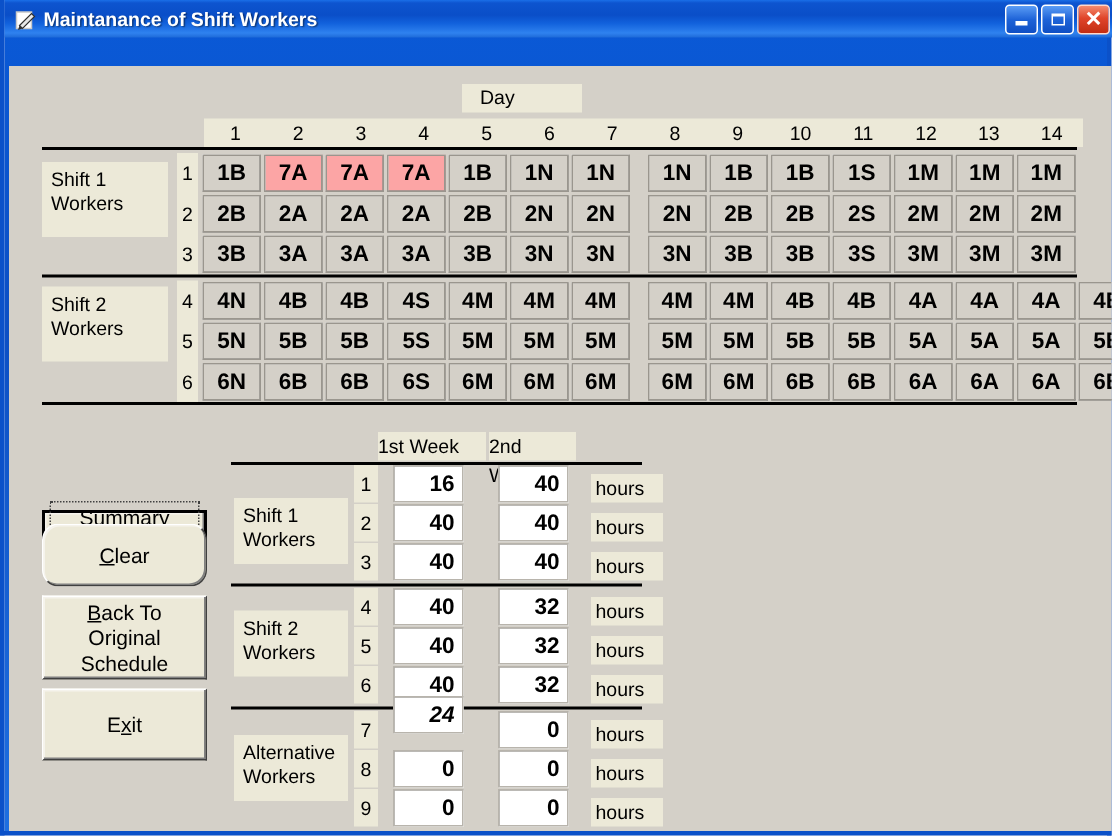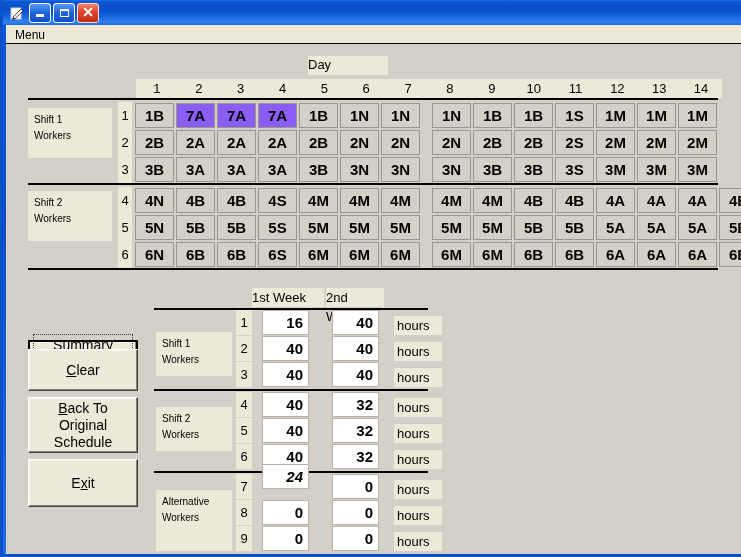--- a/index.html
+++ b/index.html
@@ -128,21 +128,21 @@
 
   
   .day-label {
     position: absolute;
     left: 302px; top: 56px;
     width: 80px; height: 19px;
     background: #ece9d8;
     font-size: 13px;
     color: #000;
     text-align: left;
-    padding-left: 0;
+    padding-left: 12px;
     box-sizing: border-box;
     line-height: 18px;
   }
   .day-numbers {
     position: absolute;
     left: 130px; top: 79px;
     width: 586px; height: 19px;
     background: #ece9d8;
     display: flex;
   }
@@ -158,21 +158,21 @@
     left: 22px;
     width: 690px;
     height: 2px;
     background: #000000;
   }
 
   
   .group-label {
     position: absolute;
     background: #ece9d8;
-    font-size: 10px;
+    font-size: 13px;
     color: #000;
     padding: 4px 6px;
     box-sizing: border-box;
     line-height: 16px;
   }
   .rownum-col {
     position: absolute;
     width: 14px;
     background: #ece9d8;
     display: flex;
@@ -213,21 +213,21 @@
     font-size: 15px;
     font-weight: bold;
     color: #000;
     display: flex;
     align-items: center;
     justify-content: center;
     margin: 1px 1px;
     cursor: default;
   }
   .cell.hl {
-    background: #8b5cf6;
+    background: #fca5a5;
   }
   .week-gap { width: 10px; }
 
   
   .btn {
     position: absolute;
     box-sizing: border-box;
     background: #ece9d8;
     border-top: 1px solid #ffffff;
     border-left: 1px solid #ffffff;
@@ -320,36 +320,34 @@
 <div class="window">
 
   <div class="titlebar">
     <span class="title-icon">
       <svg width="16" height="16" viewBox="0 0 16 16">
         <rect x="2" y="3" width="10" height="11" fill="#ffffff" stroke="#c8c8c8"></rect>
         <path d="M4 12 L12 4 L14 6 L6 14 Z" fill="#e8e8e8" stroke="#303030" stroke-width="0.8"></path>
         <path d="M4 12 L3 15 L6 14 Z" fill="#303030"></path>
       </svg>
     </span>
+    <span class="title-text">Maintanance of Shift Workers</span>
     <span class="title-buttons">
       <span class="tb-btn tb-min">
           <span class="glyph"></span>
         </span>
       <span class="tb-btn tb-max">
           <span class="glyph"></span>
         </span>
       <span class="tb-btn tb-close">
           <span class="glyph">✕</span>
         </span>
     </span>
   </div>
 
-  <div class="menubar">
-    <span class="menu-item">Menu</span>
-  </div>
 
   <div class="client">
 
     <div id="client-content">
         <div class="day-label" style="top:12px;left:302px">Day</div>
         <div class="day-numbers" style="top:35px;left:130px">
           <div class="day-num">1</div>
           <div class="day-num">2</div>
           <div class="day-num">3</div>
           <div class="day-num">4</div>
@@ -500,21 +498,21 @@
               <div class="cell">6A</div>
               <div class="cell">6B</div>
             </div>
           </div>
         </div>
         <div class="hdr-rule" style="top:139px"></div>
         <div class="hdr-rule" style="top:224px"></div>
         <div class="btn default" style="left:22px;top:252px;width:110px;height:28px;margin-top:44px;">
           <div class="inner"><span><u>S</u>ummary</span><br><span>Report</span></div>
         </div>
-        <div class="btn" style="left:22px;top:305px;width:110px;height:42px;">
+        <div class="btn" style="left:22px;top:305px;width:110px;height:42px;border-radius:11px;">
           <div class="inner"><span><u>C</u>lear</span></div>
         </div>
         <div class="btn" style="left:22px;top:353px;width:110px;height:56px;">
           <div class="inner"><span><u>B</u>ack To</span><br><span>Original</span><br><span>Schedule</span></div>
         </div>
         <div class="btn" style="left:22px;top:415px;width:110px;height:48px;">
           <div class="inner"><span>E<u>x</u>it</span></div>
         </div>
         <div class="week-hdr" style="left:246px;top:244px;width:72px;">1st Week</div>
         <div class="week-hdr" style="left:320px;top:244px;width:58px;">2nd Weeks</div>
@@ -540,21 +538,21 @@
         <div class="txtbox" style="left:326px;top:348px;">32</div>
         <div class="hours-lbl" style="left:388px;top:354px;">hours</div>
         <div class="hr-rownum" style="left:230px;top:374px;">5</div>
         <div class="txtbox" style="left:256px;top:374px;">40</div>
         <div class="txtbox" style="left:326px;top:374px;">32</div>
         <div class="hours-lbl" style="left:388px;top:380px;">hours</div>
         <div class="hr-rownum" style="left:230px;top:400px;">6</div>
         <div class="txtbox" style="left:256px;top:400px;">40</div>
         <div class="txtbox" style="left:326px;top:400px;">32</div>
         <div class="hours-lbl" style="left:388px;top:406px;">hours</div>
-        <div class="group-label" style="left:150px;top:446px;width:76px;height:61px;"><span>Alternative</span><br><span>Workers</span></div>
+        <div class="group-label" style="left:150px;top:446px;width:76px;height:44px;"><span>Alternative</span><br><span>Workers</span></div>
         <div class="hr-rownum" style="left:230px;top:430px;">7</div>
         <div class="txtbox" style="left:256px;top:420px;font-style:italic;">24</div>
         <div class="txtbox" style="left:326px;top:430px;">0</div>
         <div class="hours-lbl" style="left:388px;top:436px;">hours</div>
         <div class="hr-rownum" style="left:230px;top:456px;">8</div>
         <div class="txtbox" style="left:256px;top:456px;">0</div>
         <div class="txtbox" style="left:326px;top:456px;">0</div>
         <div class="hours-lbl" style="left:388px;top:462px;">hours</div>
         <div class="hr-rownum" style="left:230px;top:482px;">9</div>
         <div class="txtbox" style="left:256px;top:482px;">0</div>

